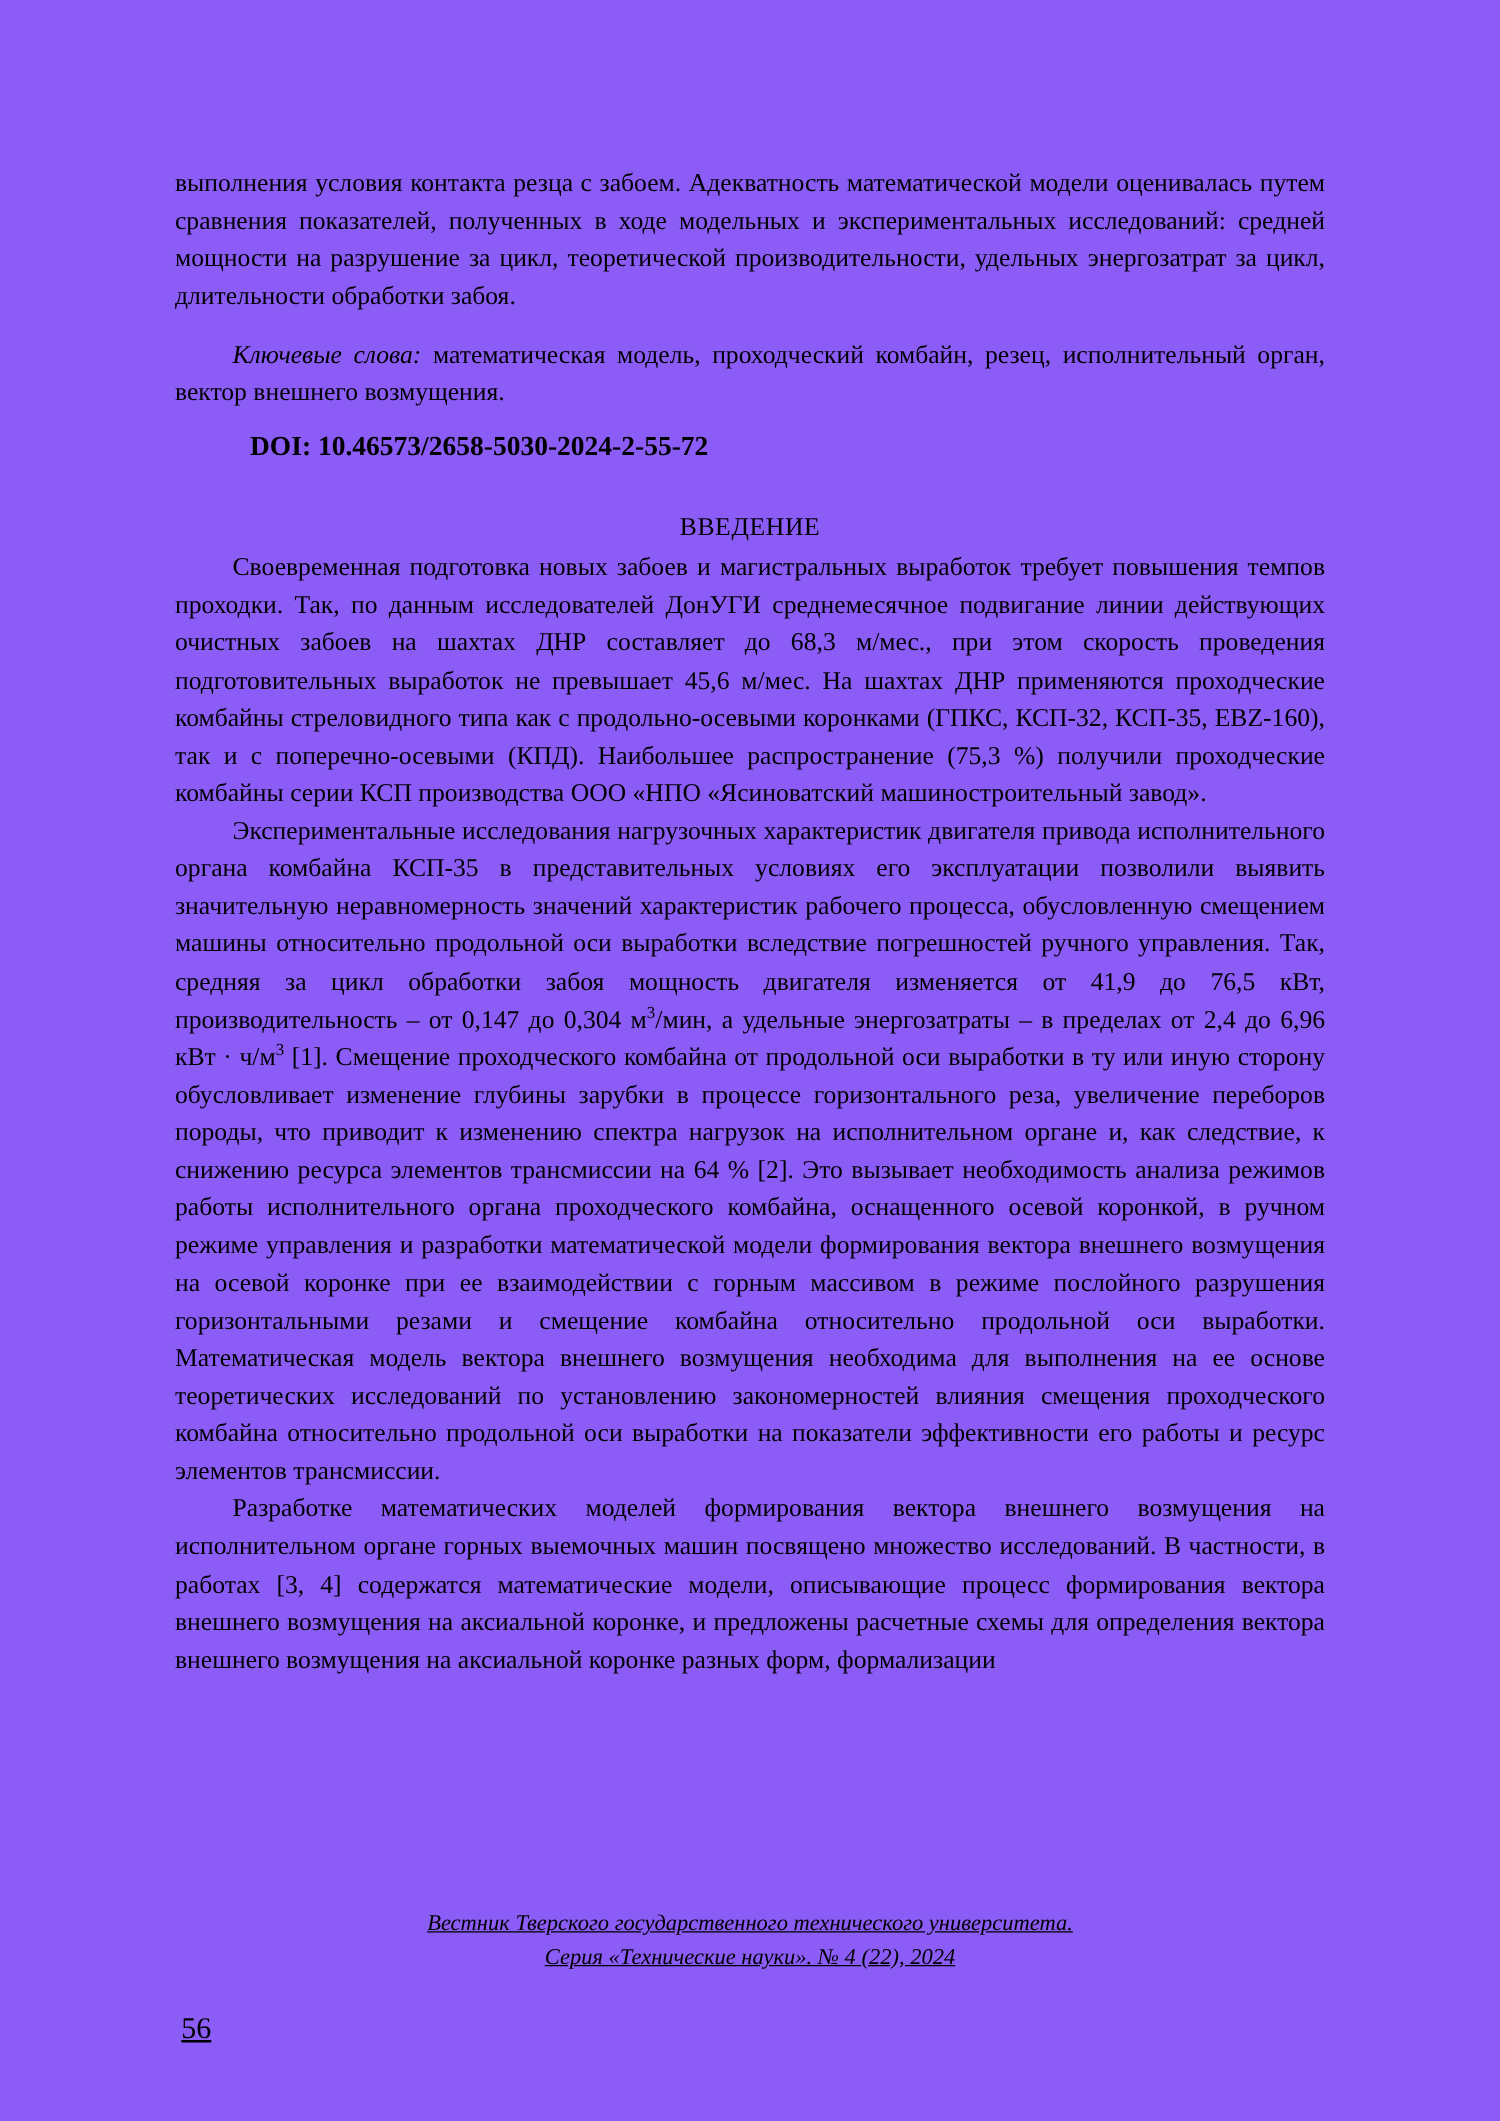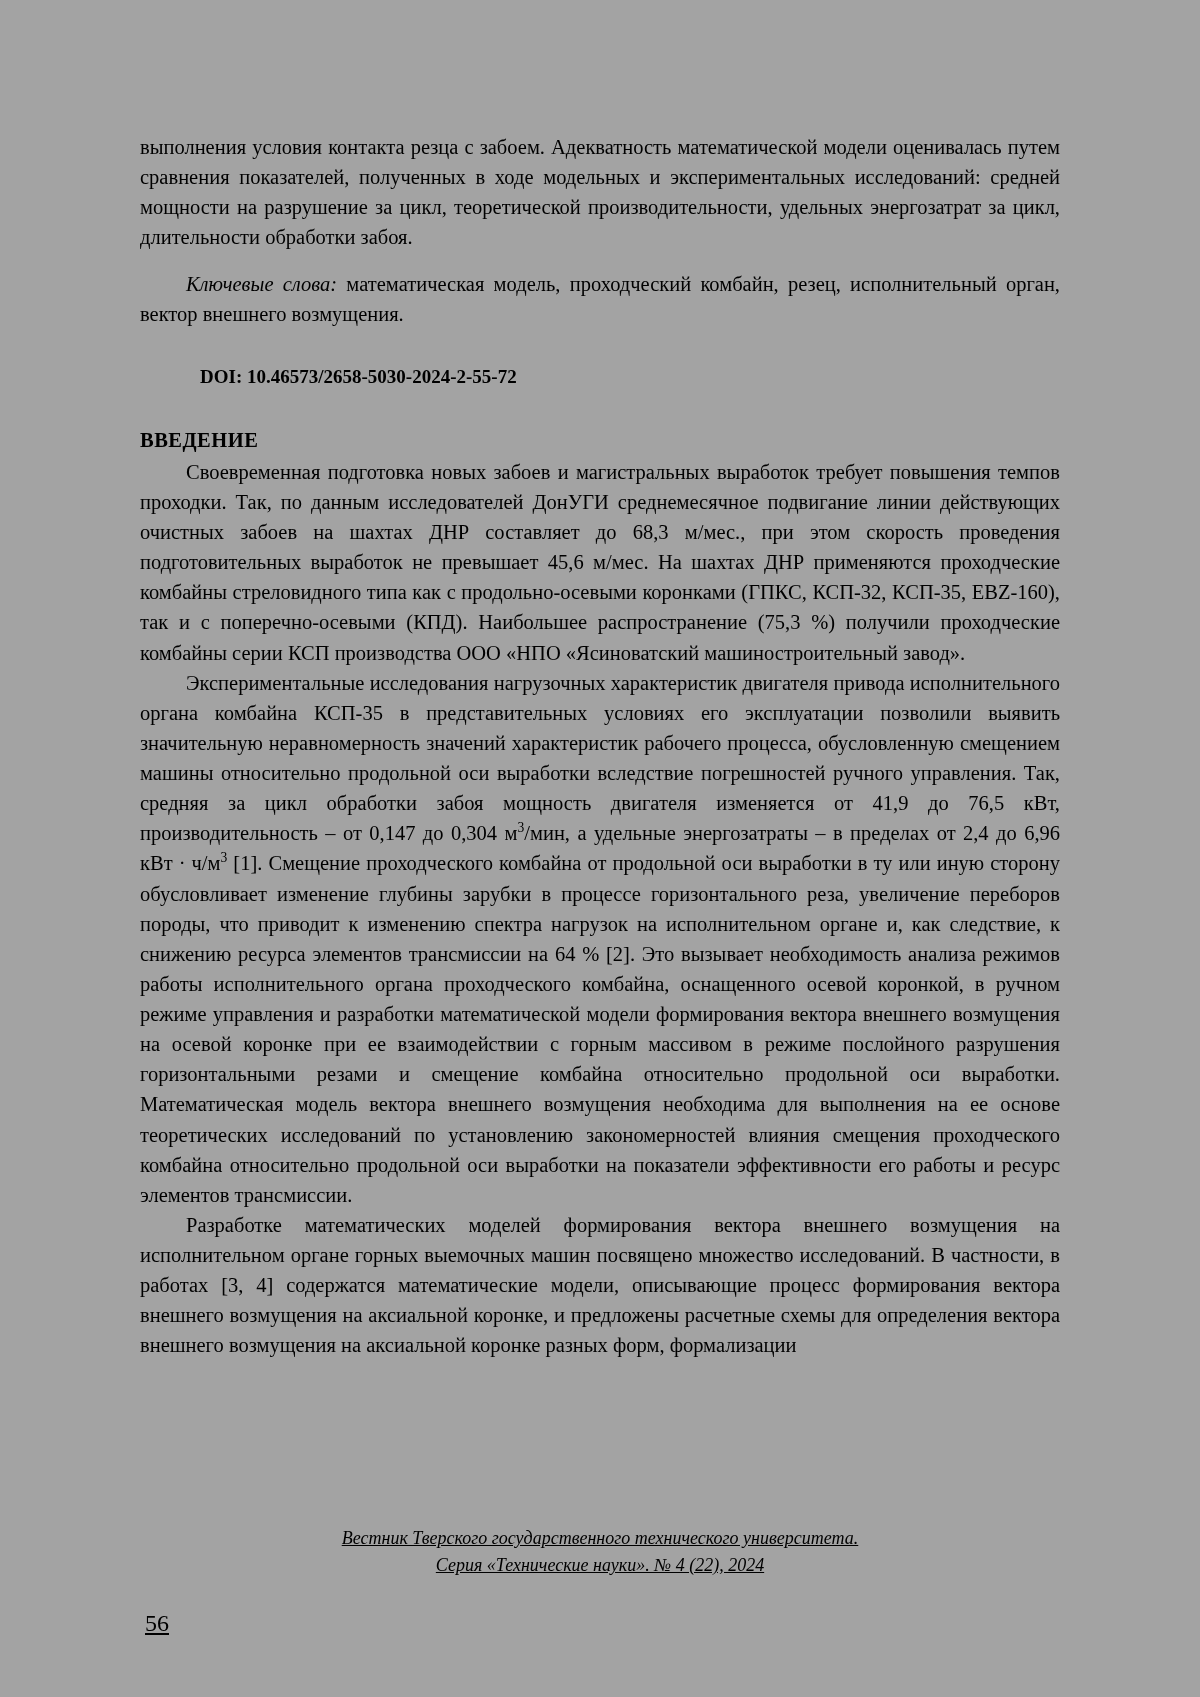--- a/index.html
+++ b/index.html
@@ -4,21 +4,21 @@
 <style>
   html, body {
     margin: 0;
     padding: 0;
     background: #ffffff;
   }
   .page {
     position: relative;
     width: 1200px;
     height: 1697px;
-    background: #a3a3a3;
+    background: #8b5cf6;
     box-sizing: border-box;
     font-family: "Liberation Serif", "DejaVu Serif", serif;
     color: #000000;
     overflow: hidden;
   }
   .content {
     position: absolute;
     left: 140px;
     top: 132px;
     width: 920px;
@@ -37,31 +37,31 @@
   .abstract-tail {
     margin-bottom: 0;
   }
   .keywords-line {
     margin-top: 16px;
   }
   .kw-label {
     font-style: italic;
   }
   .doi {
-    margin-top: 34px;
+    margin-top: 12px;
     font-weight: bold;
     text-align: left;
     text-indent: 60px;
-    font-size: 19px;
+    font-size: 22px;
   }
   .section-title {
     margin-top: 34px;
     margin-bottom: 2px;
-    text-align: left;
-    font-weight: bold;
+    text-align: center;
+    font-weight: normal;
     font-size: 20.5px;
     letter-spacing: 0.5px;
   }
   sup {
     font-size: 0.66em;
     vertical-align: super;
     line-height: 0;
   }
   .footer {
     position: absolute;

